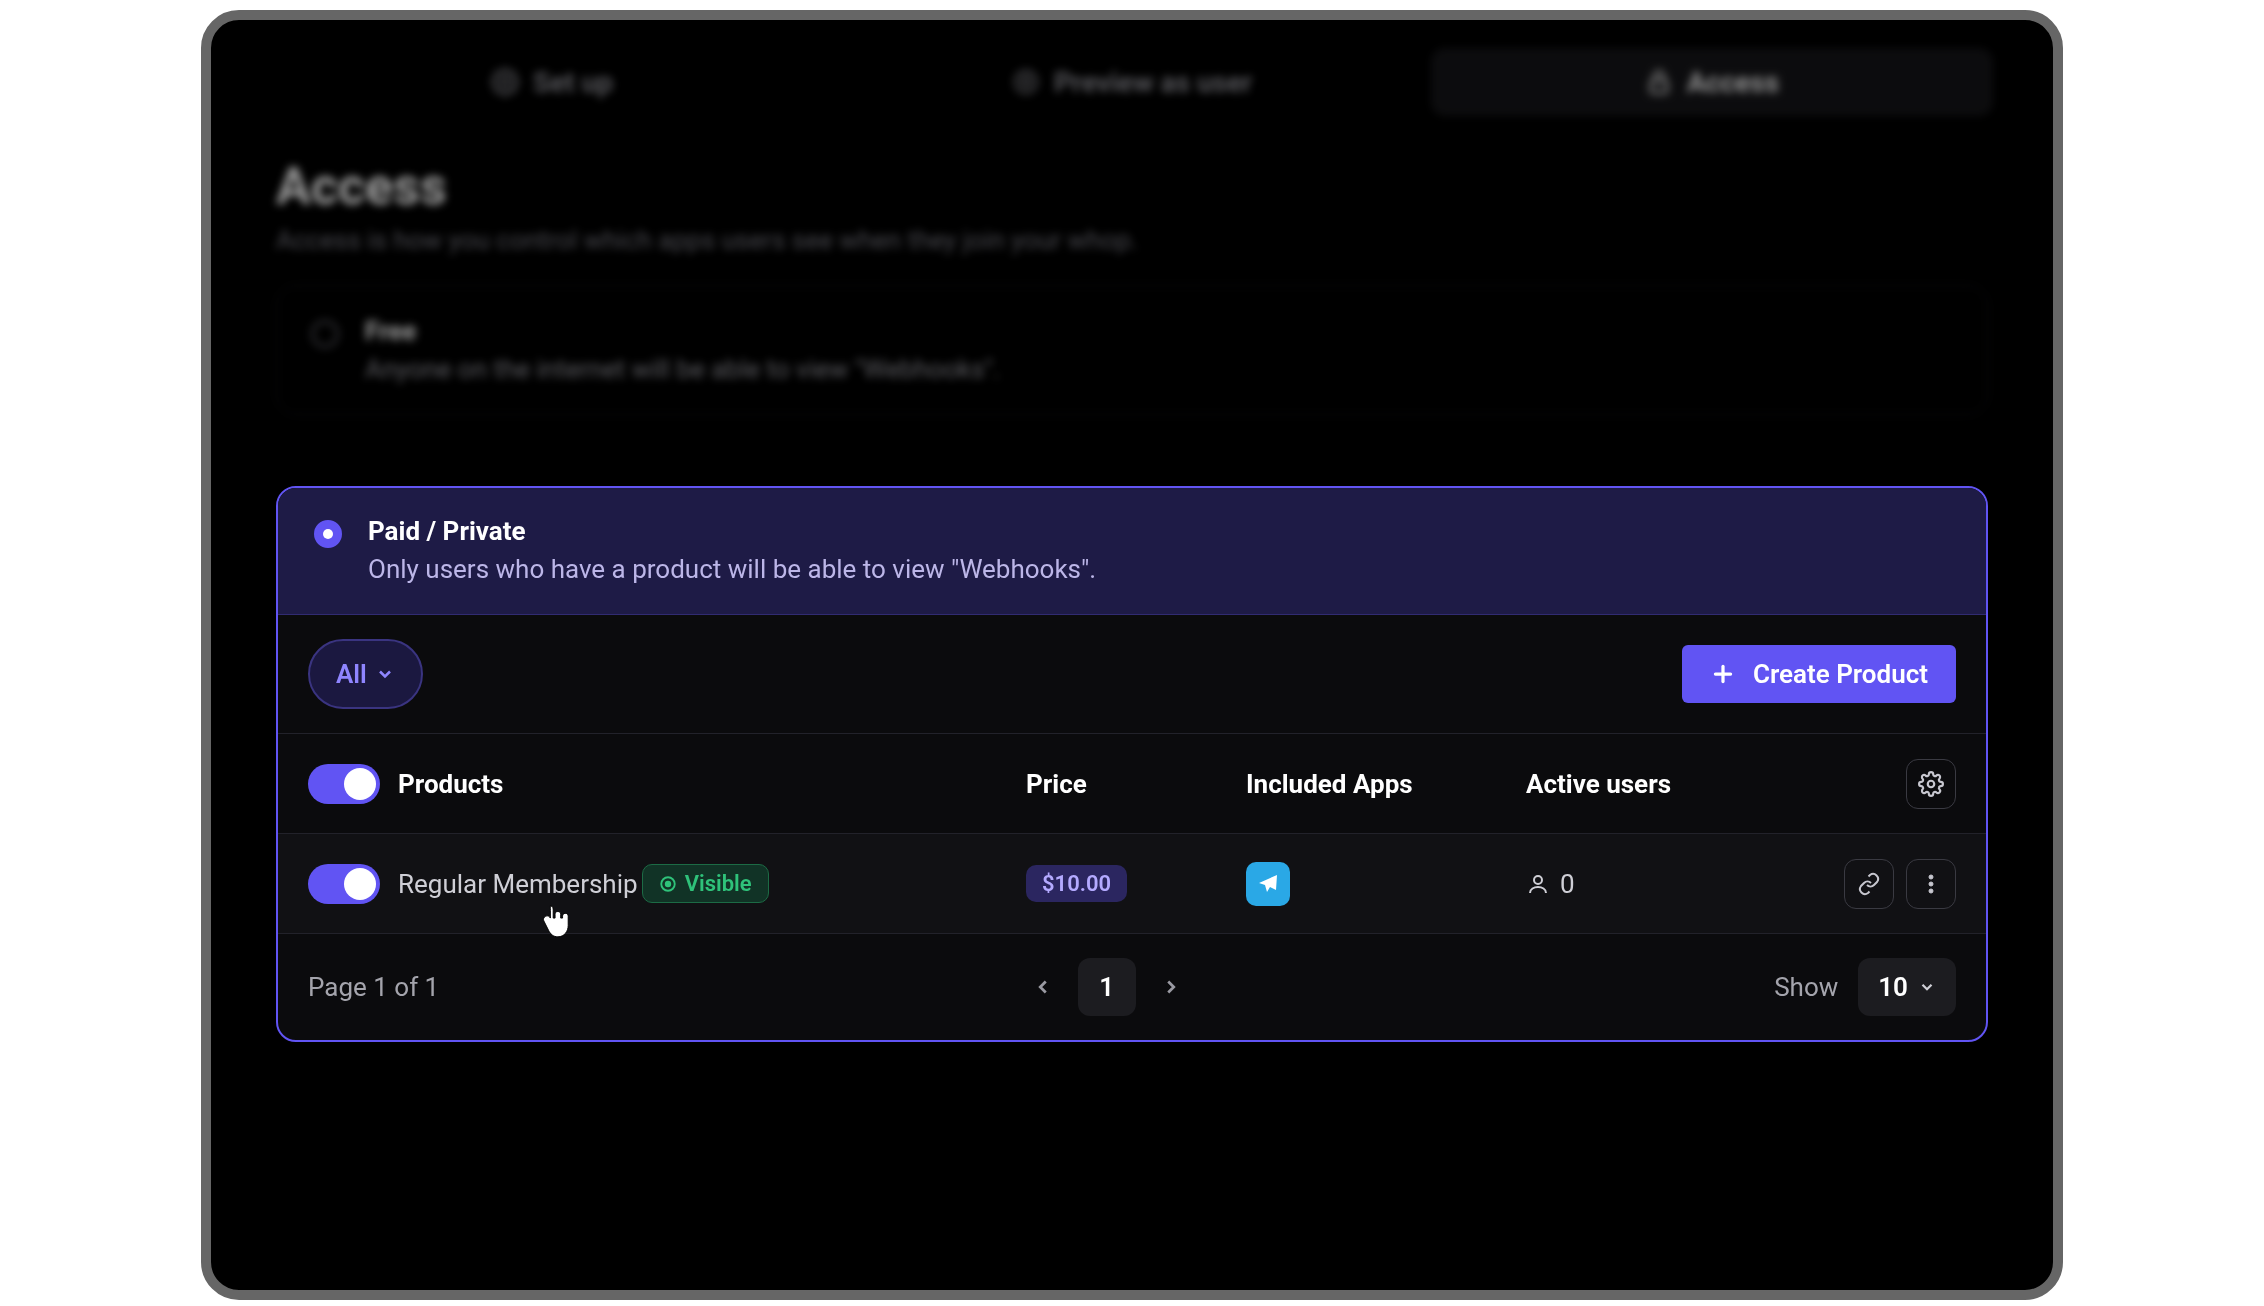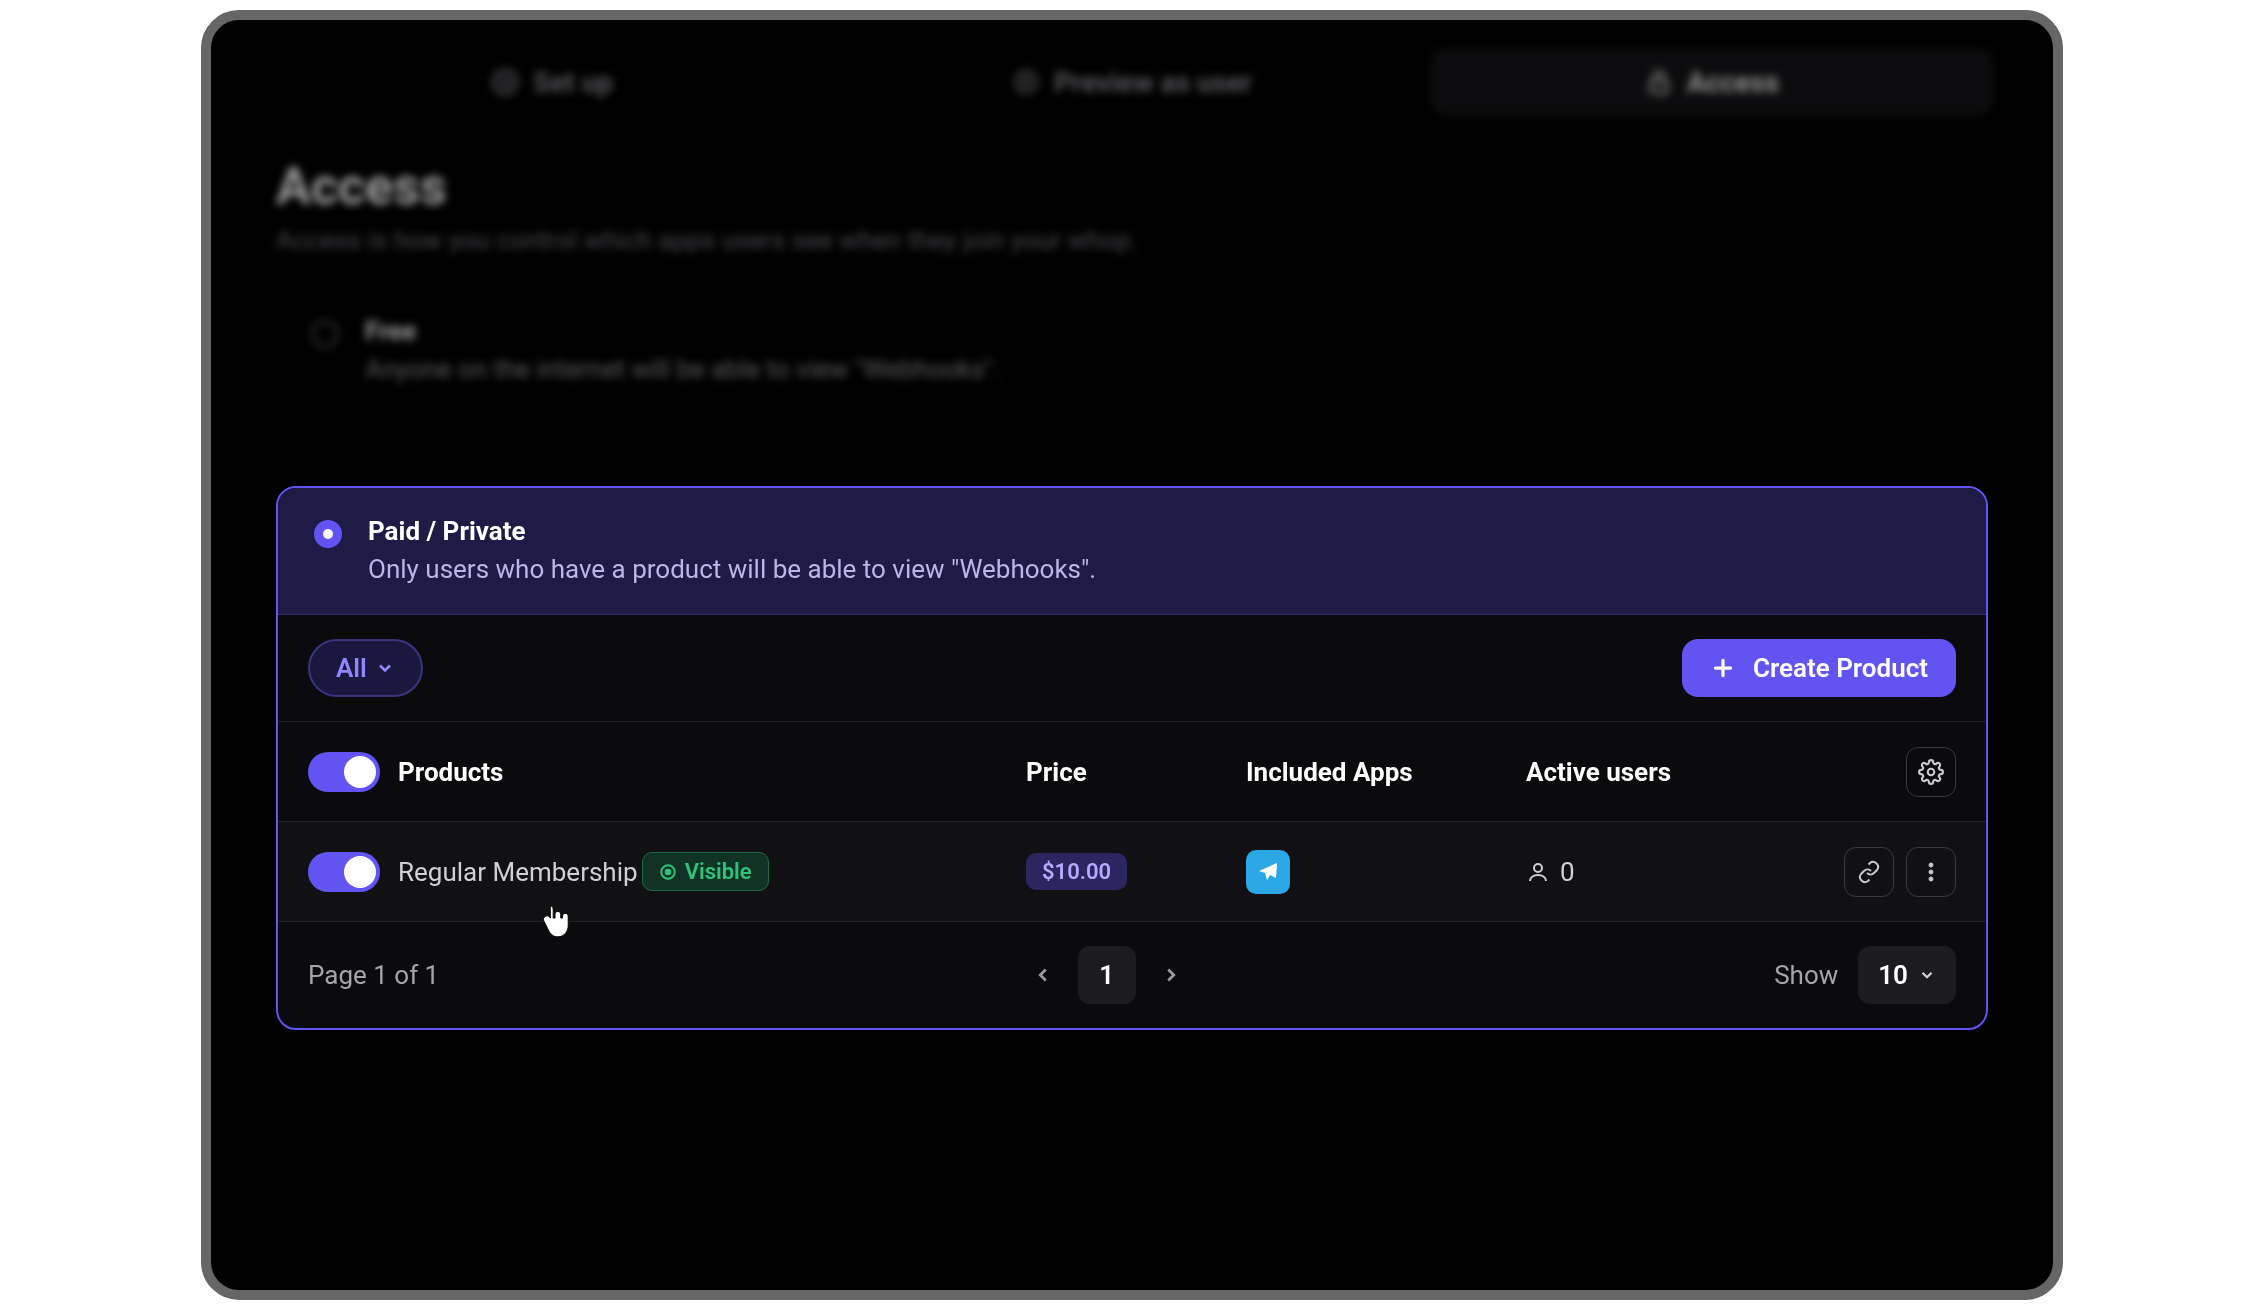--- a/index.html
+++ b/index.html
@@ -90,33 +90,33 @@
     display:flex; gap:26px;
     border-bottom:1px solid #312b72;
   }
   .toolbar{
     display:flex; align-items:center; justify-content:space-between;
     padding:24px 30px;
     border-bottom:1px solid #22222a;
   }
   .pill{
     display:flex;align-items:center;gap:8px;
-    height:58px; padding:0 26px;
+    height:70px; padding:0 26px;
     border:2px solid #3a3480;
     background:#1b1840;
     color:#8f85ff;
     border-radius:999px;
     font-size:26px;font-weight:600;
   }
   .pill svg{width:20px;height:20px;}
   .btn-primary{
     display:flex;align-items:center;gap:17px;
     height:58px;padding:0 28px;
     background:#6154f3;color:#fff;
-    border-radius:16px;font-size:26px;font-weight:600;
+    border-radius:6px;font-size:26px;font-weight:600;
   }
   .btn-primary svg{width:26px;height:26px;stroke:#fff;}
 
   .table-head,.table-row{
     display:grid;
     grid-template-columns: 90px 1fr 220px 280px 270px 160px;
     align-items:center;
     padding:0 30px;
     height:100px;
     border-bottom:1px solid #22222a;

